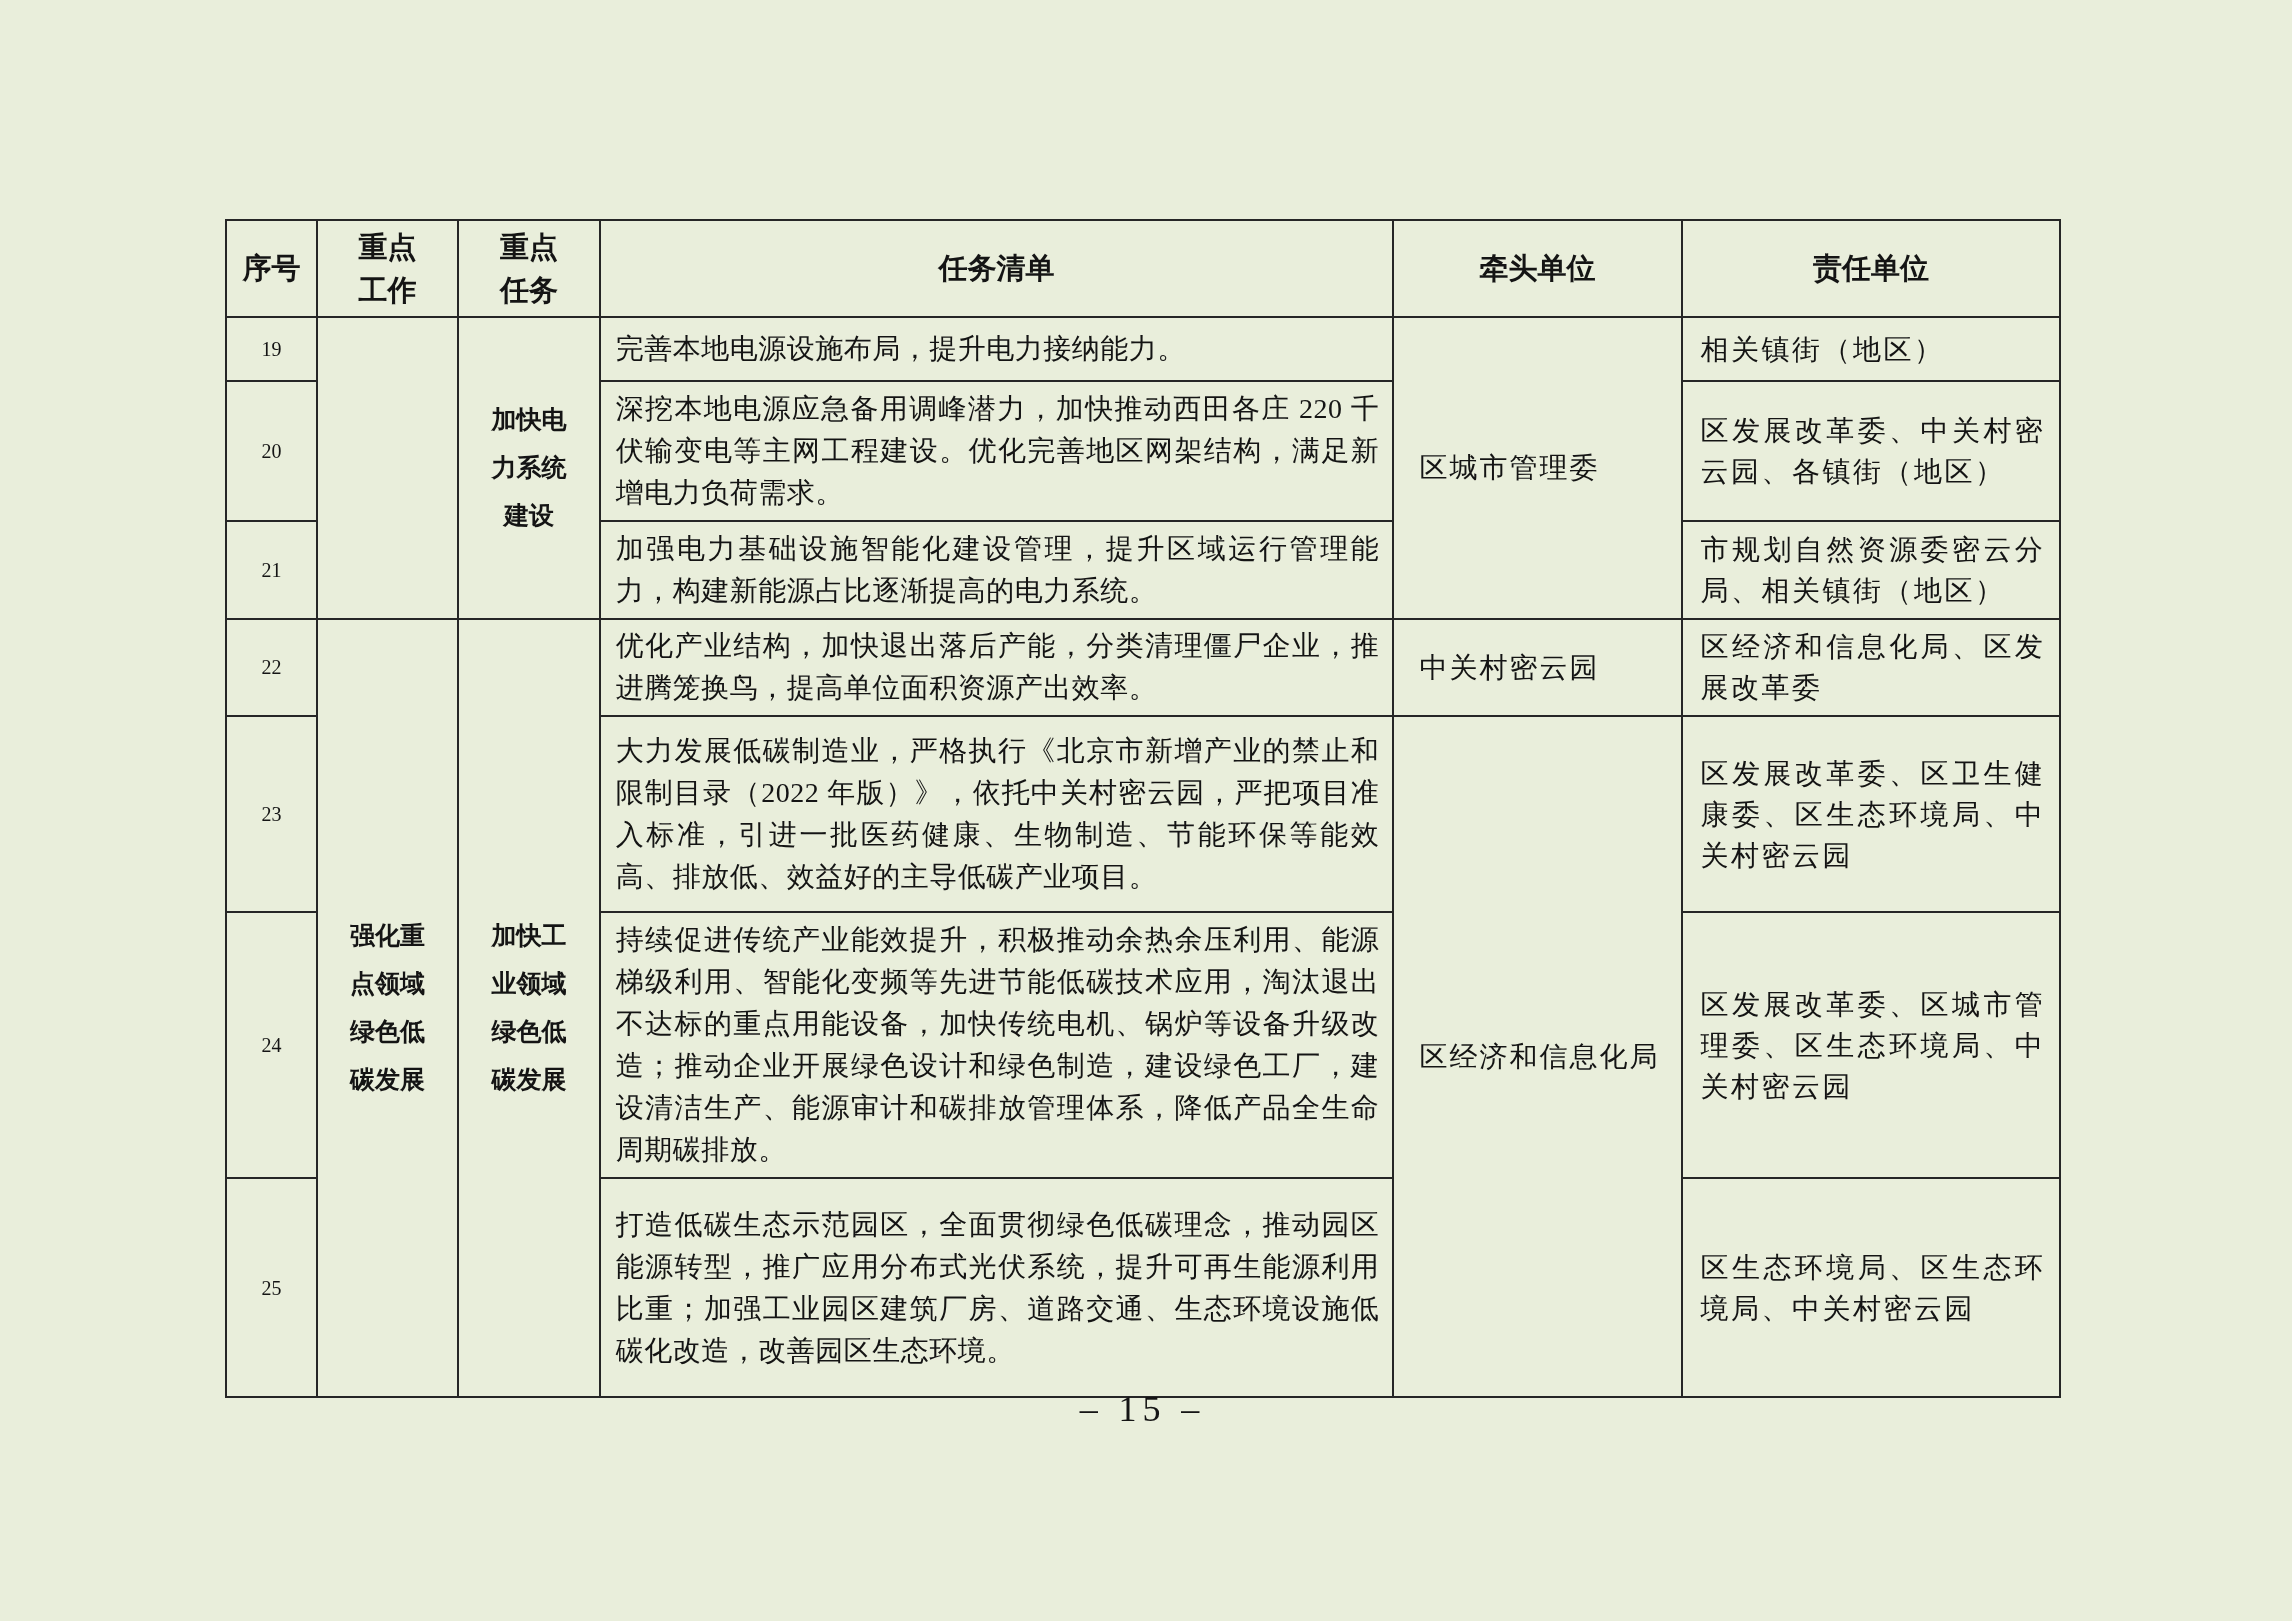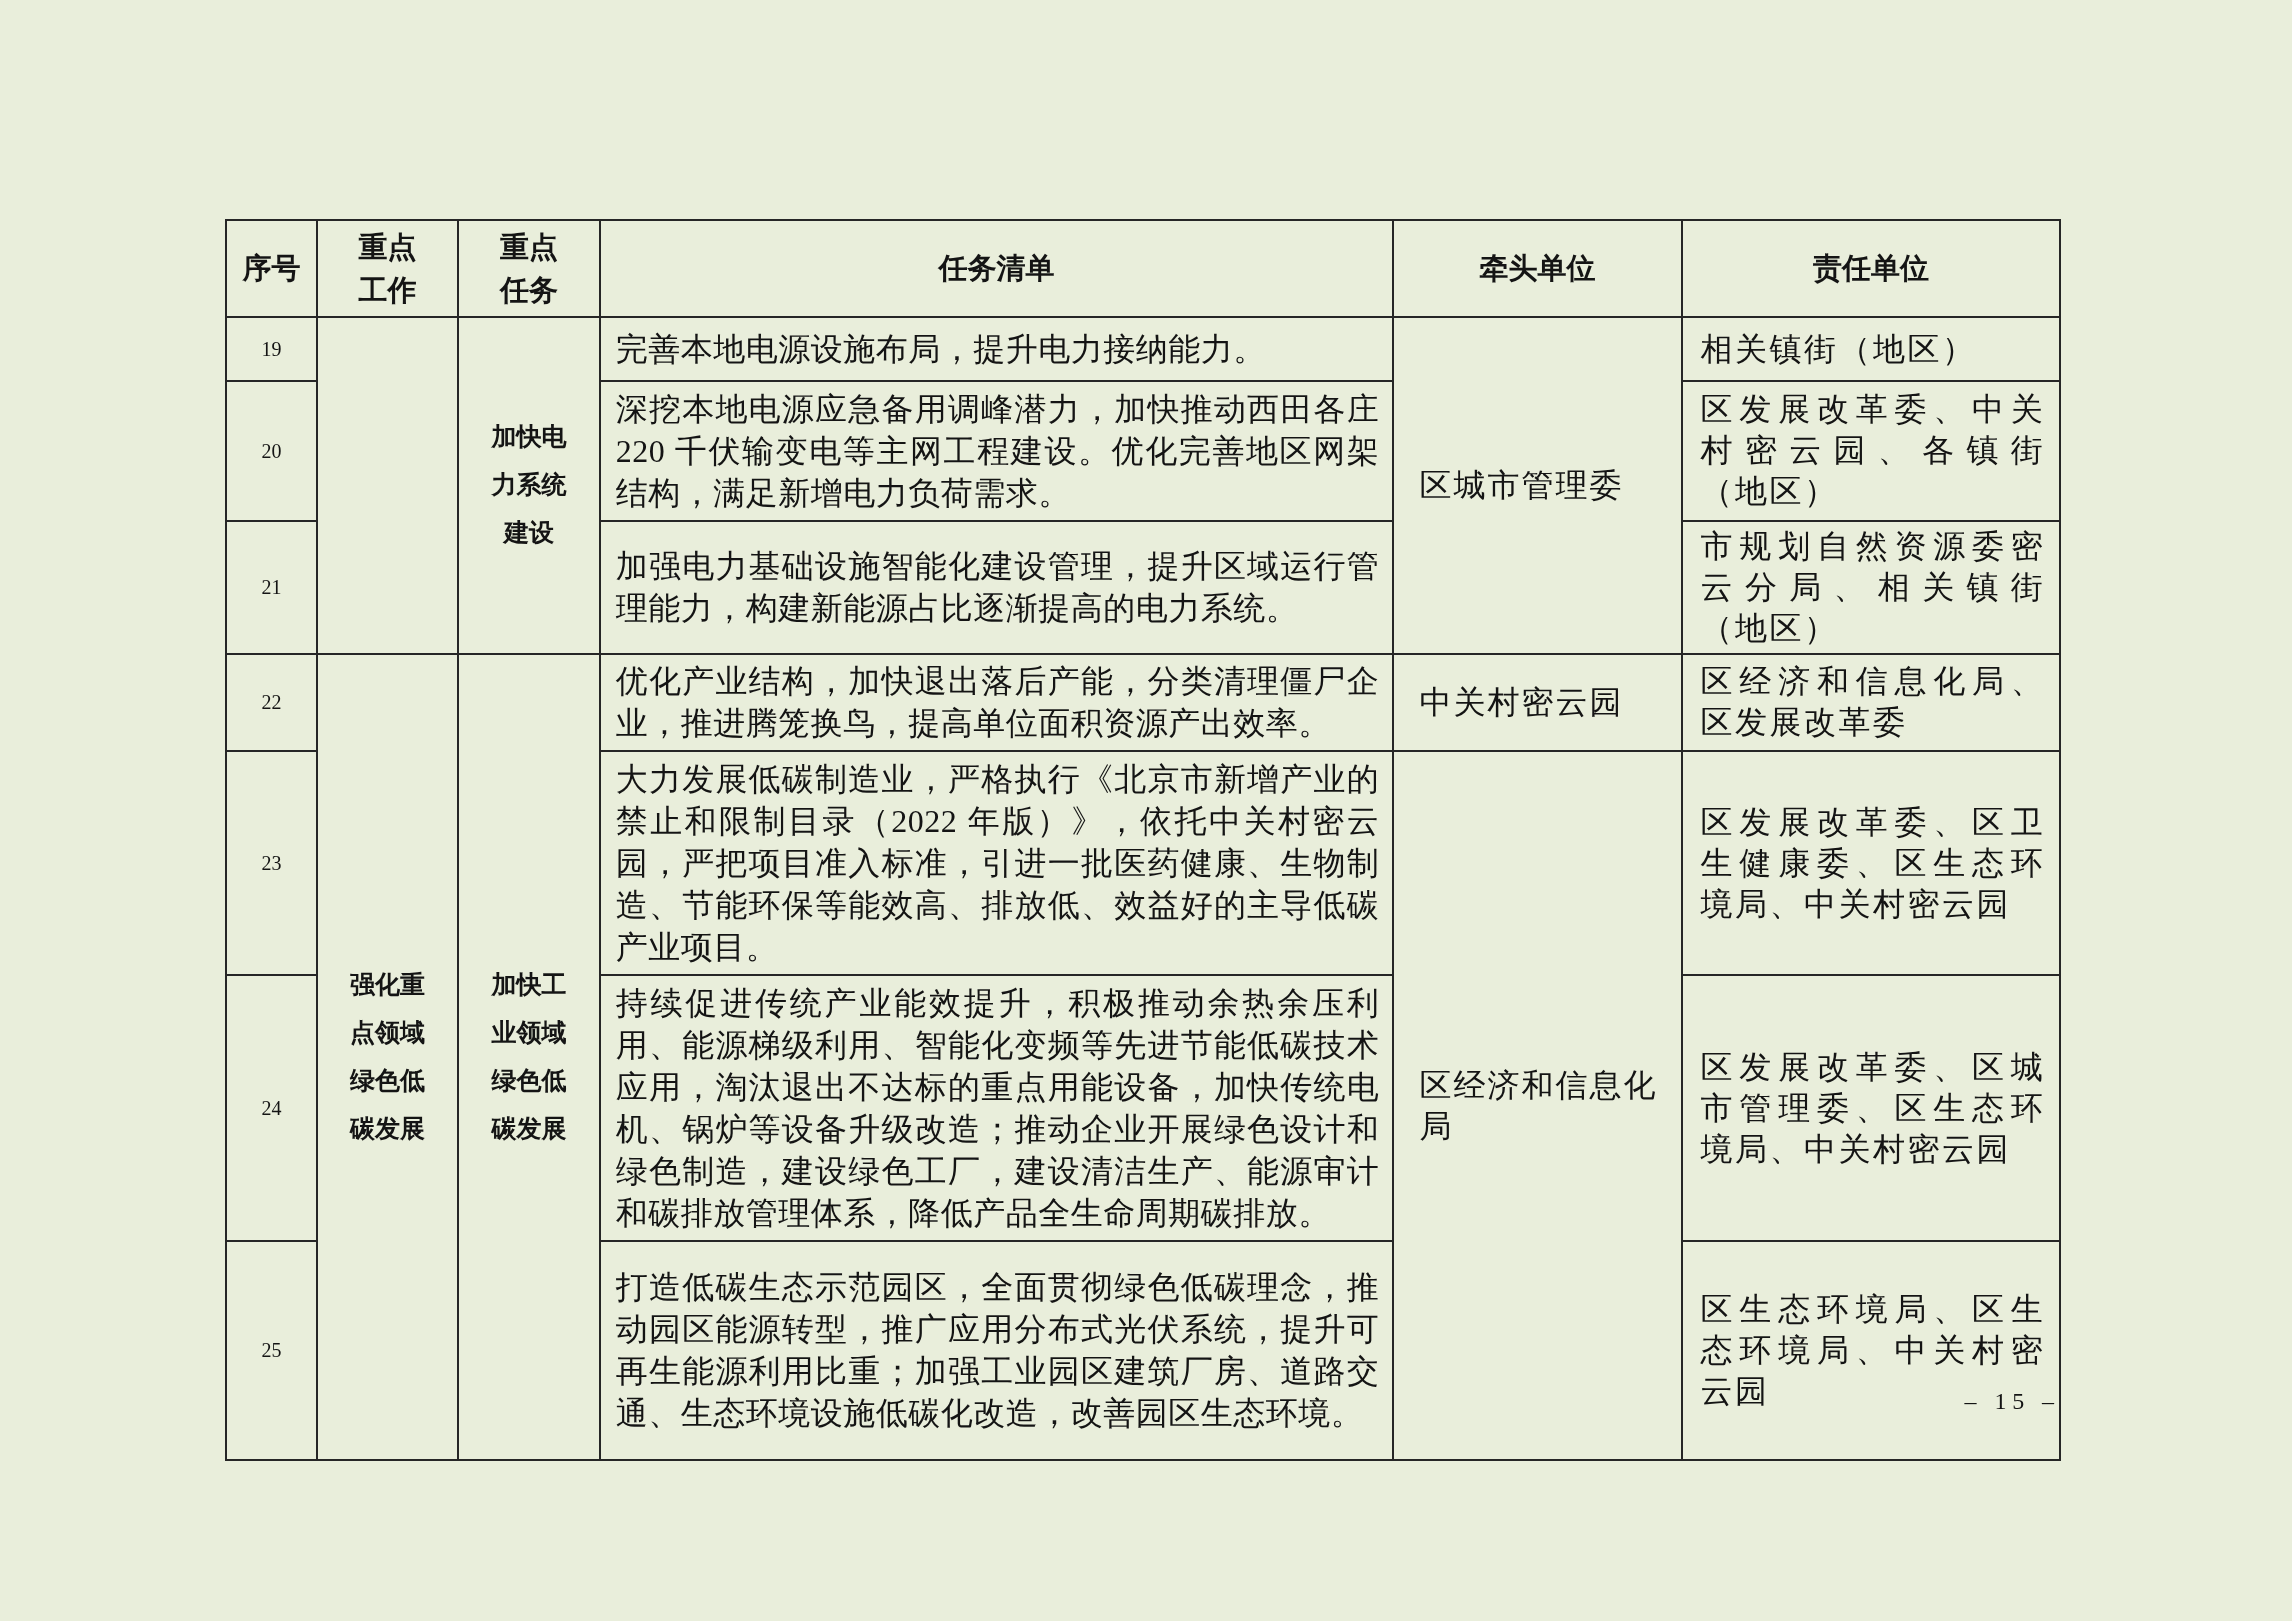--- a/index.html
+++ b/index.html
@@ -15,21 +15,21 @@
   table.task-table{
     position:absolute;left:225px;top:219px;
     width:1835px;
     border-collapse:collapse;
     table-layout:fixed;
     border:2.9px solid #262626;
   }
   .task-table th,.task-table td{
     border:2px solid #262626;
     vertical-align:middle;
-    font-size:32px;
+    font-size:28px;
     line-height:42px;
     padding:0;
     overflow:hidden;
   }
   .task-table th{
     font-size:29px;
     font-weight:bold;
     text-align:center;
     line-height:43px;
     border-bottom-width:2.9px;
@@ -64,22 +64,22 @@
   }
   td.c-resp{
     text-align:justify;
     padding:3.9px 13.7px 3.9px 17.6px;
     letter-spacing:2.5px;
     line-height:41px;
   }
   .page-num{
     position:absolute;
     left:225px;top:1388px;width:1835px;
-    text-align:right;
-    font-size:24px;
+    text-align:center;
+    font-size:36px;
     letter-spacing:5.9px;
     color:#141414;
   }
 </style>
 </head>
 <body>
 
 <div class="sheet">
 
   <table class="task-table">

